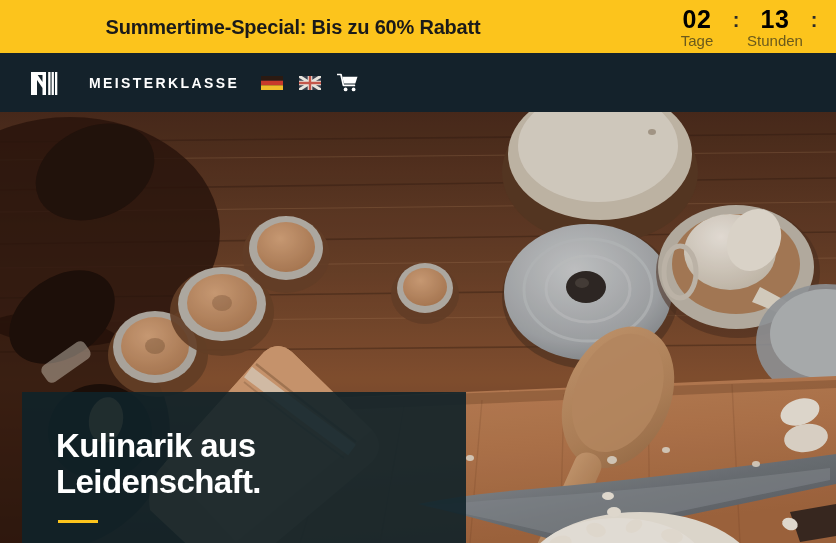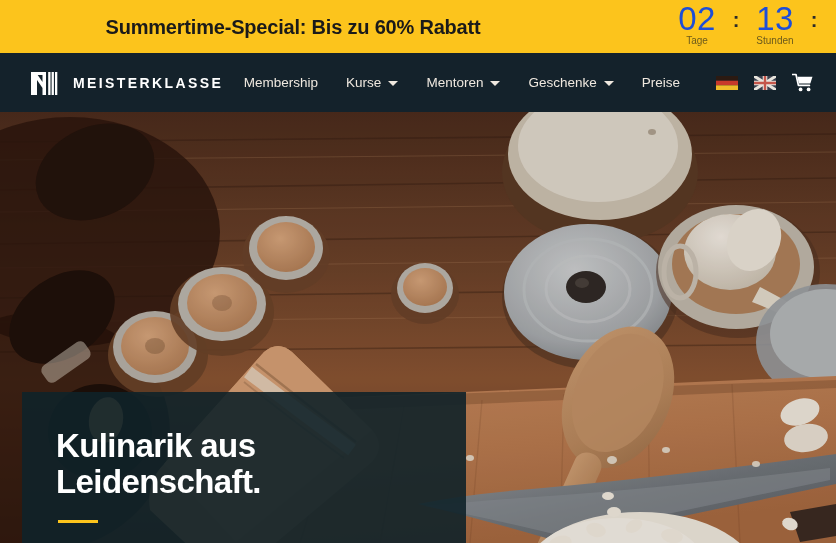--- a/index.html
+++ b/index.html
@@ -34,28 +34,28 @@
   }
   .countdown {
     position:absolute;
     right:14px;
     top:5px;
     display:flex;
     align-items:flex-start;
   }
   .cd-unit { width:62px; text-align:center; }
   .cd-num {
-    font-size:33px;
-    font-weight:400;
-    color:#1d4ed8;
+    font-size:25px;
+    font-weight:700;
+    color:#000000;
     line-height:28px;
     letter-spacing:0.5px;
   }
   .cd-label {
-    font-size:10px;
+    font-size:15px;
     color:#6b5a1c;
     line-height:12px;
     margin-top:2px;
   }
   .cd-sep {
     font-size:20px;
     color:#2a2a2a;
     line-height:30px;
     width:16px;
     text-align:center;
@@ -64,21 +64,21 @@
 
   
   .navbar {
     position:relative;
     height:59px;
     background:#14222b;
     display:flex;
     align-items:center;
     padding:0 22px 0 30px;
   }
-  .brand { display:flex; align-items:center; gap:13px; }
+  .brand { display:flex; align-items:center; gap:29px; }
   .brand-mark { width:30px; height:30px; display:block; }
   .brand-name {
     color:#ffffff;
     font-size:14px;
     font-weight:bold;
     letter-spacing:2.4px;
   }
   .nav-links {
     display:flex;
     align-items:center;
@@ -175,40 +175,20 @@
           <path d="M1 4 L1 27 L7 27 L7 12 L12.5 20 L12.5 27 L16 27 L16 4 L12.5 4 L12.5 14 L7 6 L7 4 Z" fill="#ffffff"></path>
           <rect x="18.2" y="4" width="2.3" height="23" fill="#ffffff"></rect>
           <rect x="21.6" y="4" width="2.3" height="23" fill="#ffffff"></rect>
           <rect x="25" y="4" width="2.3" height="23" fill="#ffffff"></rect>
           <path d="M1 4 L16 4 L16 7 L1 7 Z" fill="#ffffff"></path>
         </svg>
       </span>
       <span class="brand-name">MEISTERKLASSE</span>
     </div>
 
-    <div class="nav-links">
-      <div class="nav-item">
-        <span>Membership</span>
-      </div>
-      <div class="nav-item">
-        <span>Kurse</span>
-        <span class="caret"></span>
-      </div>
-      <div class="nav-item">
-        <span>Mentoren</span>
-        <span class="caret"></span>
-      </div>
-      <div class="nav-item">
-        <span>Geschenke</span>
-        <span class="caret"></span>
-      </div>
-      <div class="nav-item">
-        <span>Preise</span>
-      </div>
-    </div>
 
     <div class="nav-right">
       <span class="flag">
         <svg viewBox="0 0 22 14" xmlns="http://www.w3.org/2000/svg">
           <rect x="0" y="0" width="22" height="4.67" fill="#2b1a12"></rect>
           <rect x="0" y="4.67" width="22" height="4.66" fill="#c8392b"></rect>
           <rect x="0" y="9.33" width="22" height="4.67" fill="#f0bc2a"></rect>
         </svg>
       </span>
       <span class="flag">

